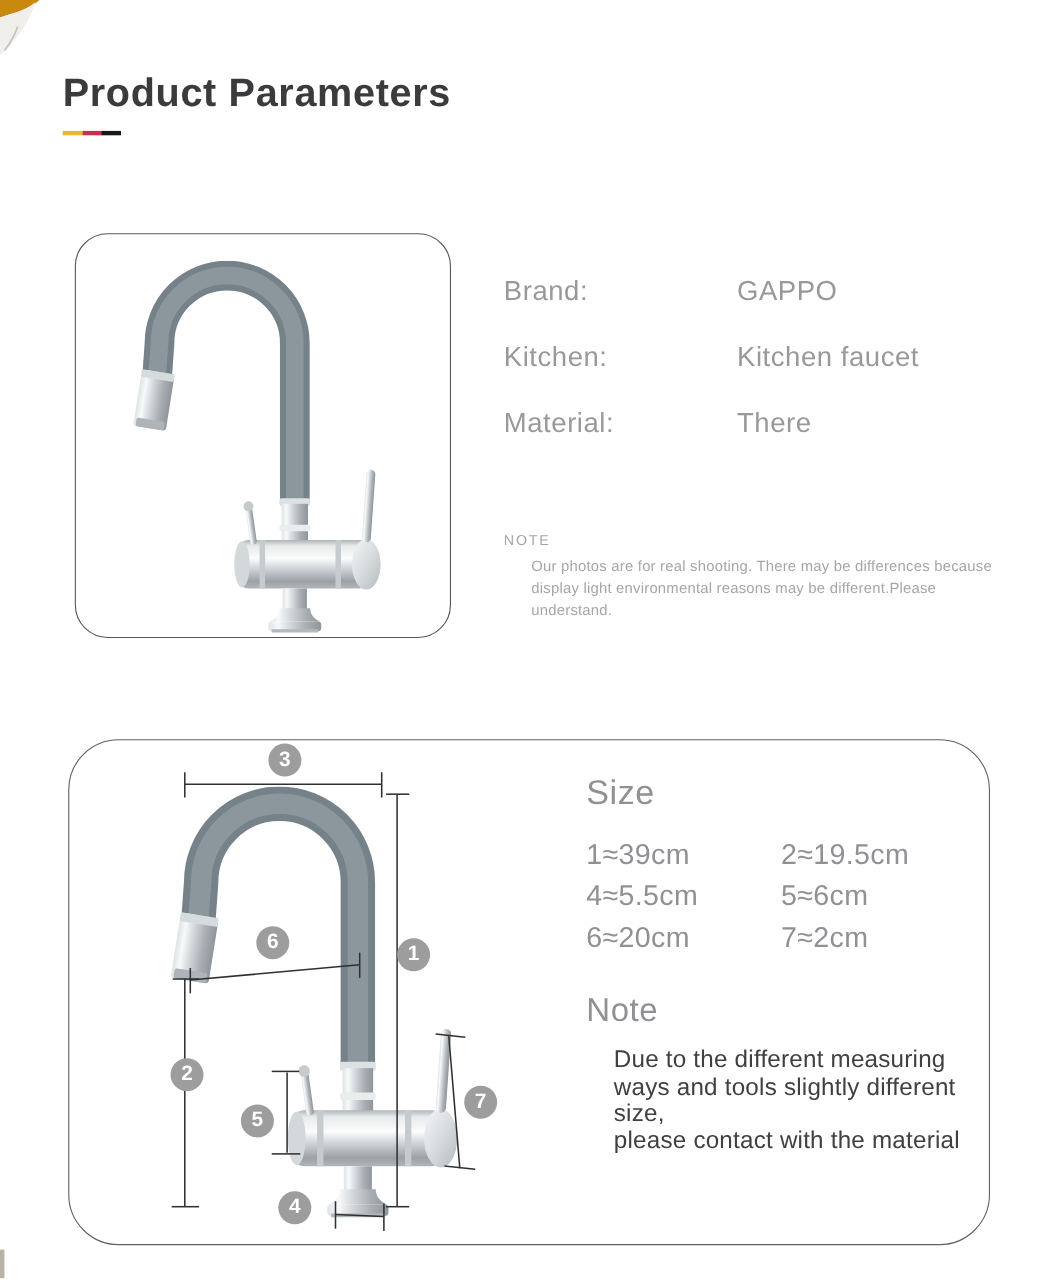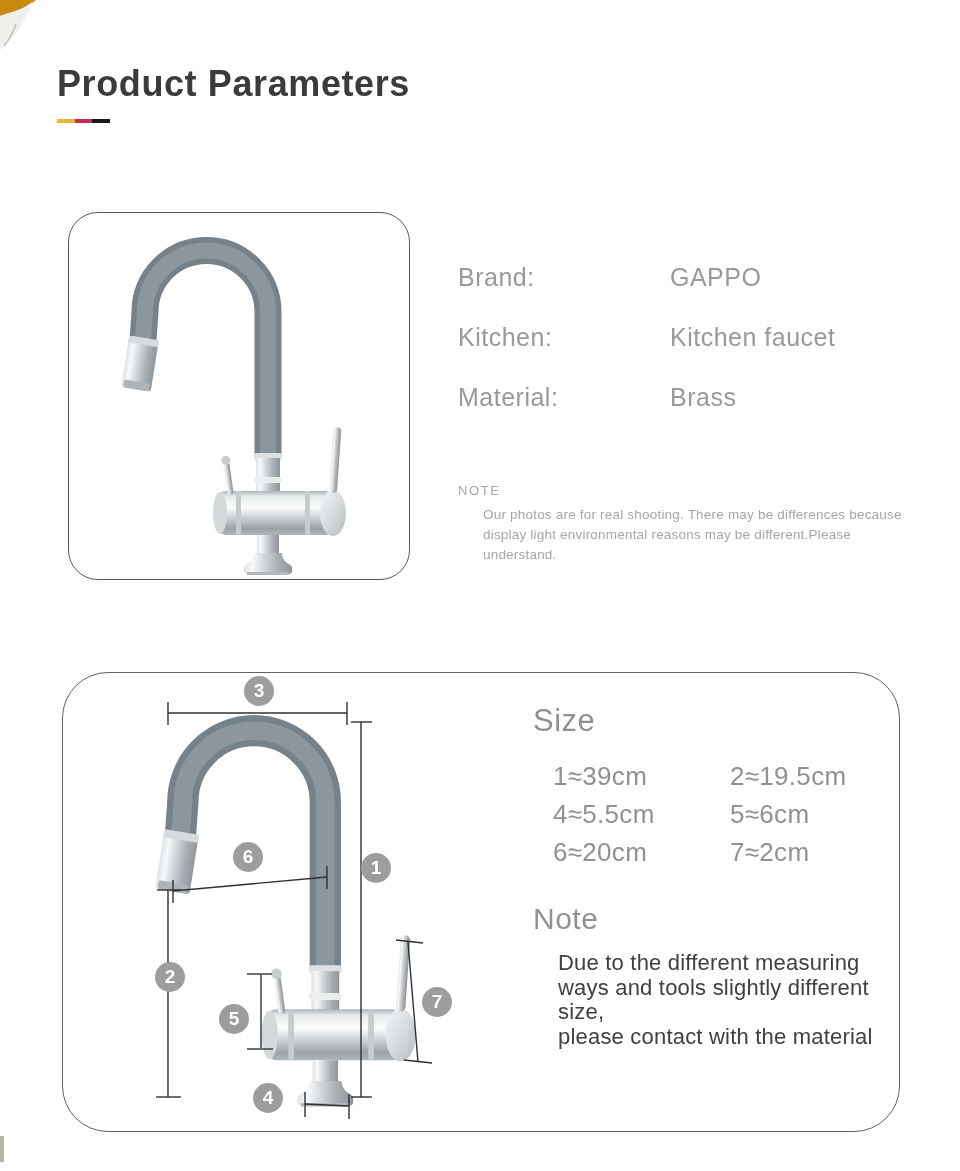--- a/index.html
+++ b/index.html
@@ -18,33 +18,33 @@
   .photo-card{
     position:absolute;left:68px;top:212px;width:340px;height:366px;
     border:1px solid #56575a;border-radius:30px;background:#fff;
   }
   .size-card{
     position:absolute;left:62px;top:672px;width:836px;height:458px;
     border:1px solid #606164;border-radius:46px;background:#fff;
   }
 
   
-  .spec-list{position:absolute;left:458px;top:262px;width:450px;}
+  .spec-list{position:absolute;left:458px;top:250px;width:450px;}
   .spec-row{display:flex;margin-bottom:30px;font-size:25px;line-height:30px;
     color:#98999b;letter-spacing:.5px;}
   .spec-label{width:212px;}
   .photo-note{position:absolute;left:458px;top:483px;width:466px;color:#a6a6a7;}
   .photo-note .nh{font-size:13px;letter-spacing:1.6px;margin:0 0 7px 0;font-weight:400;}
   .photo-note .nb{font-size:13.5px;line-height:20px;letter-spacing:.2px;}
 
   
   .size-panel{position:absolute;left:533px;top:703px;width:340px;color:#8f9194;}
   .size-heading{font-size:31px;font-weight:400;margin:0 0 22px 0;letter-spacing:.5px;}
   .size-grid{display:grid;grid-template-columns:177px 1fr;row-gap:7px;
-    font-size:26px;letter-spacing:.3px;margin-left:20px;}
+    font-size:26px;letter-spacing:.3px;}
   .note-heading{font-size:30px;font-weight:400;margin:34px 0 15px 0;letter-spacing:.5px;}
   .note-body{font-size:22px;line-height:24.5px;color:#404040;letter-spacing:.2px;}
   .pre-line{white-space:pre-line;margin-left:25px;}
 
   
   .faucet-top{position:absolute;left:108px;top:237px;width:240px;height:340px;}
   .faucet-bottom{position:absolute;left:140px;top:715px;width:278px;height:394px;}
 
   
   .dims{position:absolute;left:0;top:0;width:960px;height:1171px;pointer-events:none;}
@@ -137,21 +137,21 @@
     <div class="spec-row">
       <span class="spec-label">Brand:</span>
       <span class="spec-value">GAPPO</span>
     </div>
     <div class="spec-row">
       <span class="spec-label">Kitchen:</span>
       <span class="spec-value">Kitchen faucet</span>
     </div>
     <div class="spec-row">
       <span class="spec-label">Material:</span>
-      <span class="spec-value">Brass</span>
+      <span class="spec-value">There</span>
     </div>
   </div>
 
   <div class="photo-note">
     <p class="nh">NOTE</p>
     <div class="nb pre-line">Our photos are for real shooting. There may be differences because
 display light environmental reasons may be different.Please understand.</div>
   </div>
 
   <section class="size-card"></section>

